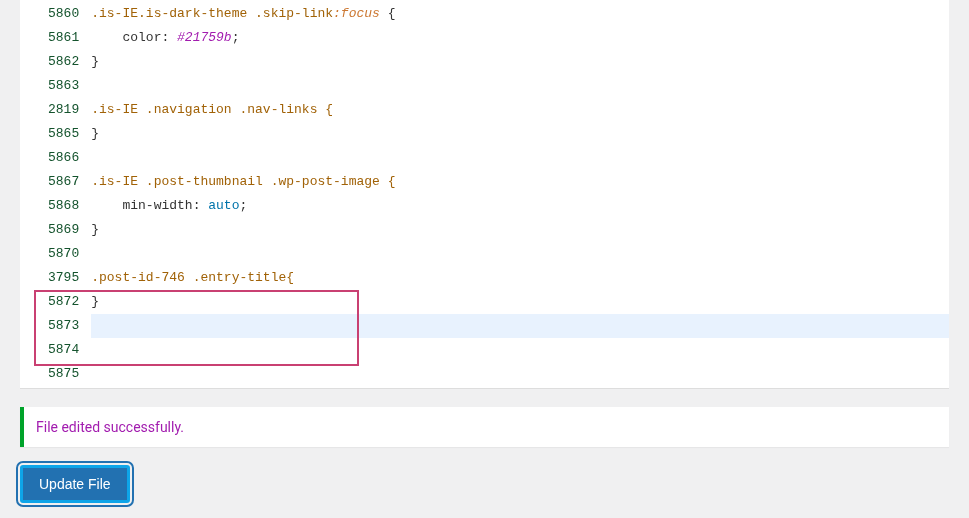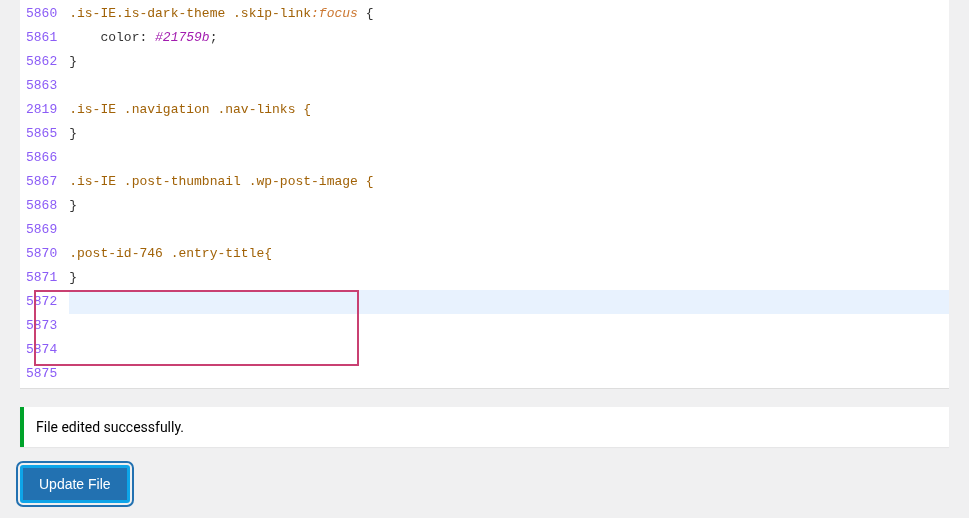--- a/index.html
+++ b/index.html
@@ -15,23 +15,23 @@
   margin: 0 20px 0 20px;
   border-bottom: 1px solid #ddd;
 }
 .code-editor {
   font-family: Consolas, Monaco, "Courier New", monospace;
   font-size: 13px;
   line-height: 24px;
   display: flex;
 }
 .gutter {
-  color: #8b5cf6;
+  color: #14532d;
   text-align: right;
-  padding: 2px 8px 2px 6px;
+  padding: 2px 8px 2px 28px;
   user-select: none;
   background: #fff;
 }
 .gutter .ln { display: block; height: 24px; }
 .code-lines {
   flex: 1;
   position: relative;
   padding: 2px 0 2px 4px;
 }
 .cl { display: block; height: 24px; white-space: pre; }
@@ -51,21 +51,21 @@
   border: 2px solid #c94072;
   pointer-events: none;
 }
 .notice {
   margin: 18px 20px 0 20px;
   background: #fff;
   border-left: 4px solid #00a32a;
   box-shadow: 0 1px 1px rgba(0,0,0,.04);
   padding: 12px;
   font-size: 14px;
-  color: #000000;
+  color: #a21caf;
 }
 .btn-wrap { margin: 18px 20px 0 20px; }
 .btn-primary {
   background: #2271b1;
   color: #fff;
   border: 3px solid #0ea5e9;
   border-radius: 3px;
   padding: 8px 16px;
   font-size: 14px;
   cursor: pointer;
@@ -83,35 +83,36 @@
         <span class="ln">5861</span>
         <span class="ln">5862</span>
         <span class="ln">5863</span>
         <span class="ln">2819</span>
         <span class="ln">5865</span>
         <span class="ln">5866</span>
         <span class="ln">5867</span>
         <span class="ln">5868</span>
         <span class="ln">5869</span>
         <span class="ln">5870</span>
-        <span class="ln">5871</span>
+        <span class="ln">3795</span>
         <span class="ln">5872</span>
         <span class="ln">5873</span>
         <span class="ln">5874</span>
         <span class="ln">5875</span>
       </div>
     <div class="code-lines" id="codelines">
         <span class="cl"><span class="tok-plain">.is-IE.is-dark-theme .skip-link</span><span class="tok-pseudo">:focus</span><span class="tok-punc"> {</span></span>
         <span class="cl"><span class="tok-plain">    </span><span class="tok-prop">color</span><span class="tok-punc">: </span><span class="tok-val-hex">#21759b</span><span class="tok-punc">;</span></span>
         <span class="cl"><span class="tok-punc">}</span></span>
         <span class="cl">&nbsp;</span>
         <span class="cl"><span class="tok-plain">.is-IE .navigation .nav-links {</span></span>
         <span class="cl"><span class="tok-punc">}</span></span>
         <span class="cl">&nbsp;</span>
         <span class="cl"><span class="tok-plain">.is-IE .post-thumbnail .wp-post-image {</span></span>
+        <span class="cl"><span class="tok-plain">    </span><span class="tok-prop">min-width</span><span class="tok-punc">: </span><span class="tok-val-kw">auto</span><span class="tok-punc">;</span></span>
         <span class="cl"><span class="tok-punc">}</span></span>
         <span class="cl">&nbsp;</span>
         <span class="cl"><span class="tok-plain">.post-id-746 .entry-title{</span></span>
         <span class="cl"><span class="tok-punc">}</span></span>
         <span class="cl active">&nbsp;</span>
       </div>
   </div>
   <div class="highlight-box"></div>
 </div>
 

